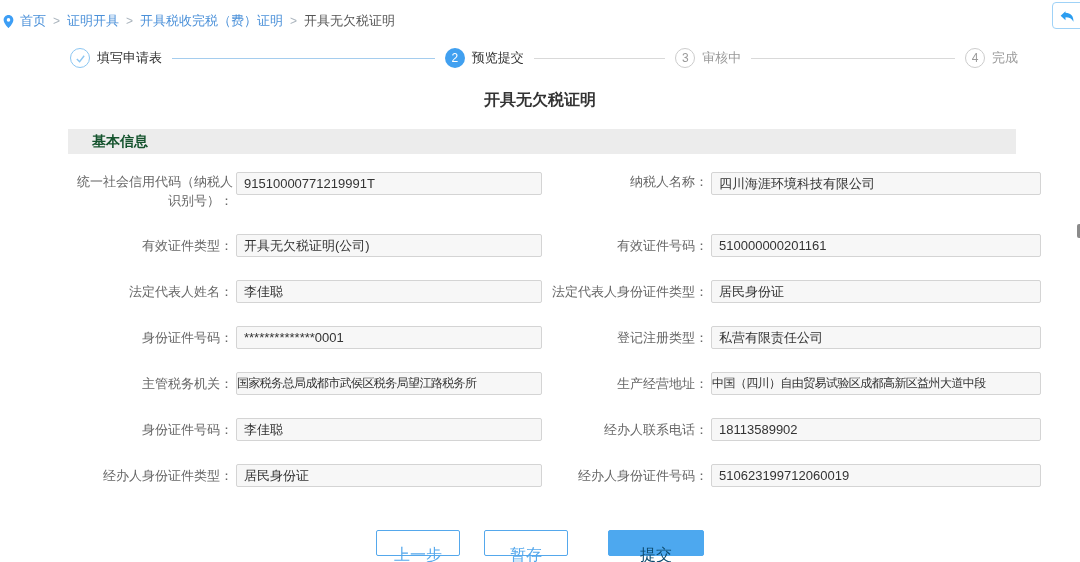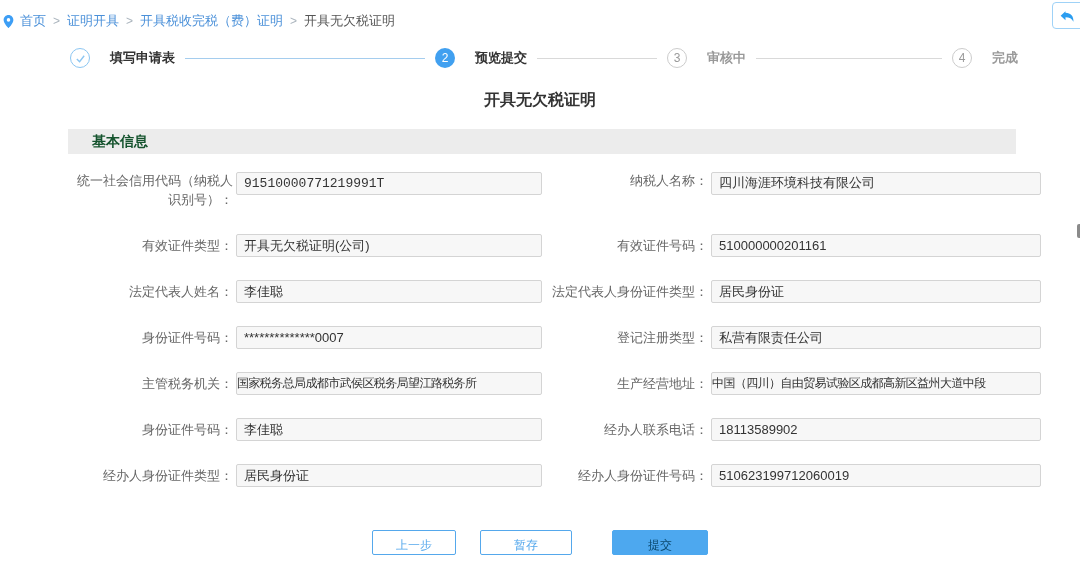--- a/index.html
+++ b/index.html
@@ -18,44 +18,44 @@
   .back-btn{position:absolute;top:2px;right:-8px;width:36px;height:27px;border:1px solid #9fd2f7;border-radius:4px;background:#fff;display:flex;align-items:center;justify-content:flex-start;padding-left:5px;box-sizing:border-box;cursor:pointer;}
   
   .edge-sliver{position:absolute;right:0;top:224px;width:3px;height:14px;background:#8a8a8a;border-radius:2px 0 0 2px;}
   
   .stepper{position:absolute;top:46px;left:70px;right:62px;height:24px;display:flex;align-items:center;}
   .step{display:flex;align-items:center;flex:none;}
   .scircle{width:20px;height:20px;border-radius:50%;box-sizing:border-box;display:flex;align-items:center;justify-content:center;font-size:12px;flex:none;}
   .scircle.done{border:1.5px solid #8cc6f2;background:#fff;}
   .scircle.active{background:#41a0f0;color:#fff;}
   .scircle.pending{border:1px solid #ccc;color:#999;background:#fff;}
-  .slabel{margin-left:20px;font-size:13px;color:#333;font-weight:bold;}
+  .slabel{margin-left:7px;font-size:13px;color:#333;}
   .slabel.pending{color:#999;}
   .sline{height:1px;background:#d9d9d9;margin:0 10px;}
   .sline.done{background:#a5cdee;}
   
   .page-title{position:absolute;top:90px;left:0;width:100%;text-align:center;font-size:16px;font-weight:bold;color:#333;}
   .section-bar{position:absolute;top:129px;left:68px;right:64px;height:25px;background:#ececec;line-height:25px;padding-left:24px;font-size:14px;font-weight:bold;color:#14532d;box-sizing:border-box;}
   
   .form{position:absolute;top:172px;left:68px;right:64px;}
   .frow{display:flex;height:23px;margin-bottom:23px;align-items:center;}
-  .frow.first{height:40px;margin-bottom:22px;align-items:flex-start;font-family:Liberation Mono, monospace;}
+  .frow.first{height:40px;margin-bottom:22px;align-items:flex-start;}
   .cell{display:flex;align-items:inherit;}
   .cell.l{width:474px;flex:none;}
   .cell.r{flex:1;}
   .flabel{width:165px;flex:none;text-align:right;font-size:13px;color:#666;line-height:19px;margin-right:3px;}
   .cell.r .flabel{width:166px;}
   .frow:not(.first) .flabel{line-height:23px;}
   .fbox{width:330px;height:23px;line-height:21px;box-sizing:border-box;background:#f7f7f7;border:1px solid #d4d4d4;border-radius:2px;padding:0 7px;font-size:13px;color:#333;white-space:nowrap;overflow:hidden;}
   .fbox.compact{font-size:12px;letter-spacing:-0.6px;padding:0 0;}
   
   .btnbar{position:absolute;top:530px;left:0;width:100%;display:flex;justify-content:center;align-items:center;}
-  .btn{height:25px;border-radius:2px;font-size:12px;font-family:inherit;cursor:pointer;line-height:23px;padding:3px;box-sizing:border-box;}
+  .btn{height:25px;border-radius:2px;font-size:16px;font-family:inherit;cursor:pointer;line-height:23px;padding:12px;box-sizing:border-box;}
   .btn.ghost{width:84px;background:#fff;border:1px solid #55a8ec;color:#55a8ec;}
-  .btn.ghost.save{width:92px;margin-left:24px;}
+  .btn.ghost.save{width:84px;margin-left:24px;}
   .btn.primary{width:96px;margin-left:40px;background:#4da8ef;border:1px solid #4da8ef;color:#0c4a6e;}
 </style>
 </head>
 <body>
 
 <div class="breadcrumb">
   <span class="pin">
     <svg width="13" height="15" viewBox="0 0 24 26">
         <path d="M12 1C7 1 3 5 3 10c0 6.5 9 15 9 15s9-8.5 9-15c0-5-4-9-9-9zm0 12.3a3.3 3.3 0 1 1 0-6.6 3.3 3.3 0 0 1 0 6.6z" fill="#3d9ef5"></path>
       </svg>
@@ -140,21 +140,21 @@
     </div>
     <div class="cell r">
       <div class="flabel">法定代表人身份证件类型：</div>
       <div class="fbox">居民身份证</div>
     </div>
   </div>
 
   <div class="frow">
     <div class="cell l">
       <div class="flabel">身份证件号码：</div>
-      <div class="fbox">**************0007</div>
+      <div class="fbox">**************0001</div>
     </div>
     <div class="cell r">
       <div class="flabel">登记注册类型：</div>
       <div class="fbox">私营有限责任公司</div>
     </div>
   </div>
 
   <div class="frow">
     <div class="cell l">
       <div class="flabel">主管税务机关：</div>

